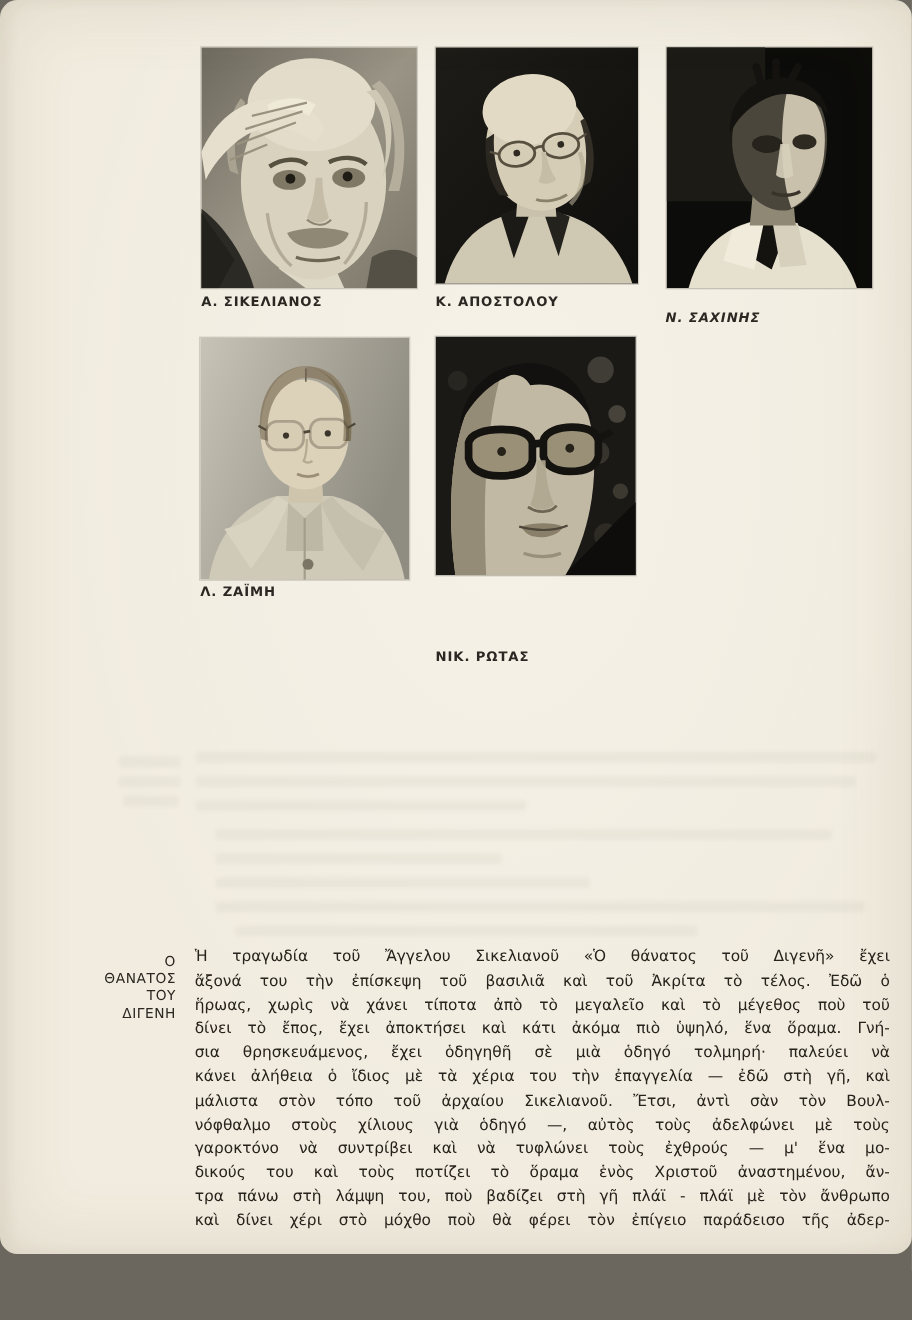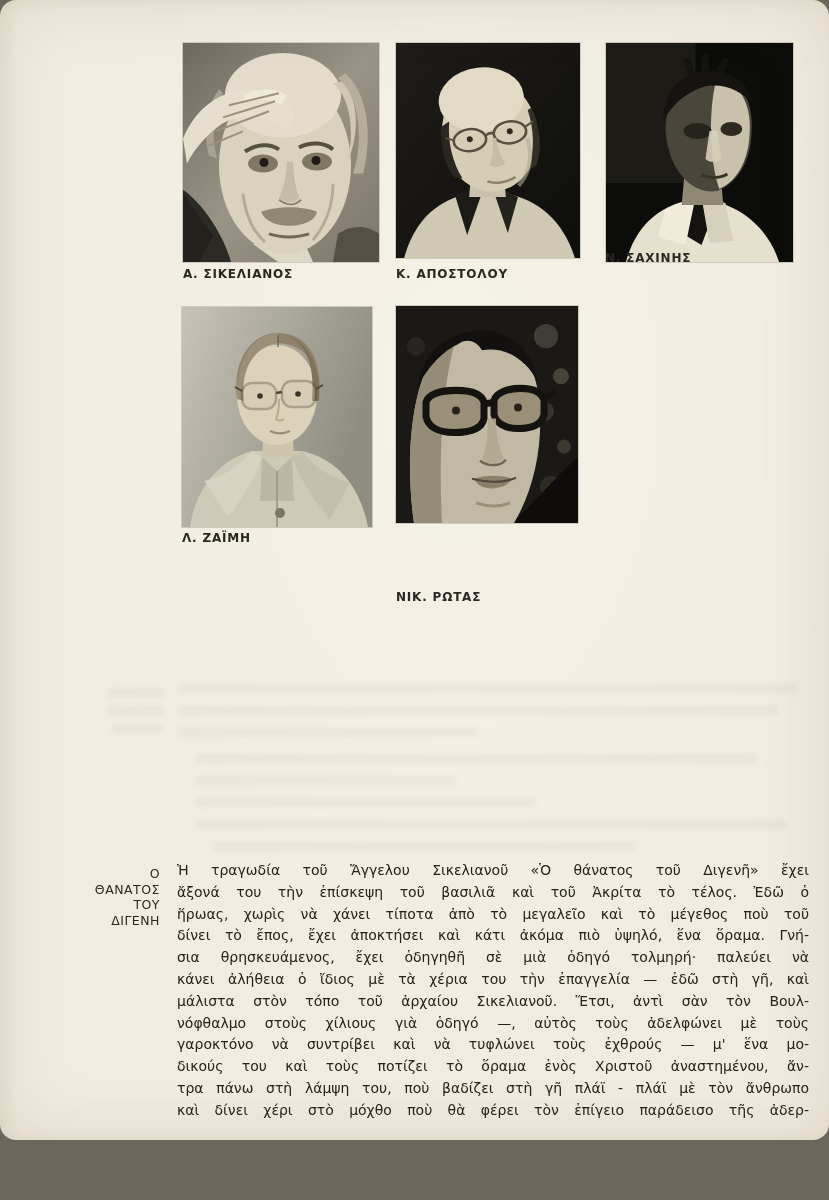--- a/index.html
+++ b/index.html
@@ -24,21 +24,21 @@
   .p3 { left:606px; top:43px;  width:187px; height:219px; }
   .p4 { left:182px; top:307px; width:190px; height:220px; }
   .p5 { left:396px; top:306px; width:182px; height:217px; }
 
   .caption {
     position:absolute; font-size:12px; font-weight:bold; letter-spacing:0.8px;
     color:#2b2823; white-space:nowrap;
   }
   .c1 { left:183px; top:267px; }
   .c2 { left:396px; top:267px; }
-  .c3 { left:605px; top:251px; }
+  .c3 { left:605px; top:282px;font-style:italic; }
   .c4 { left:182px; top:531px; }
   .c5 { left:396px; top:547px;margin-top:43px; }
 
   .ghost { position:absolute; pointer-events:none; filter:blur(2px); }
   .ghost .bar { position:absolute; background:#7d7a66; opacity:0.07; height:9px; border-radius:2px; }
 
   .sidebar-title {
     position:absolute; left:70px; top:866px; width:90px;
     text-align:right; font-size:12.5px; line-height:15.6px;
     letter-spacing:0.5px; color:#2b2722;

